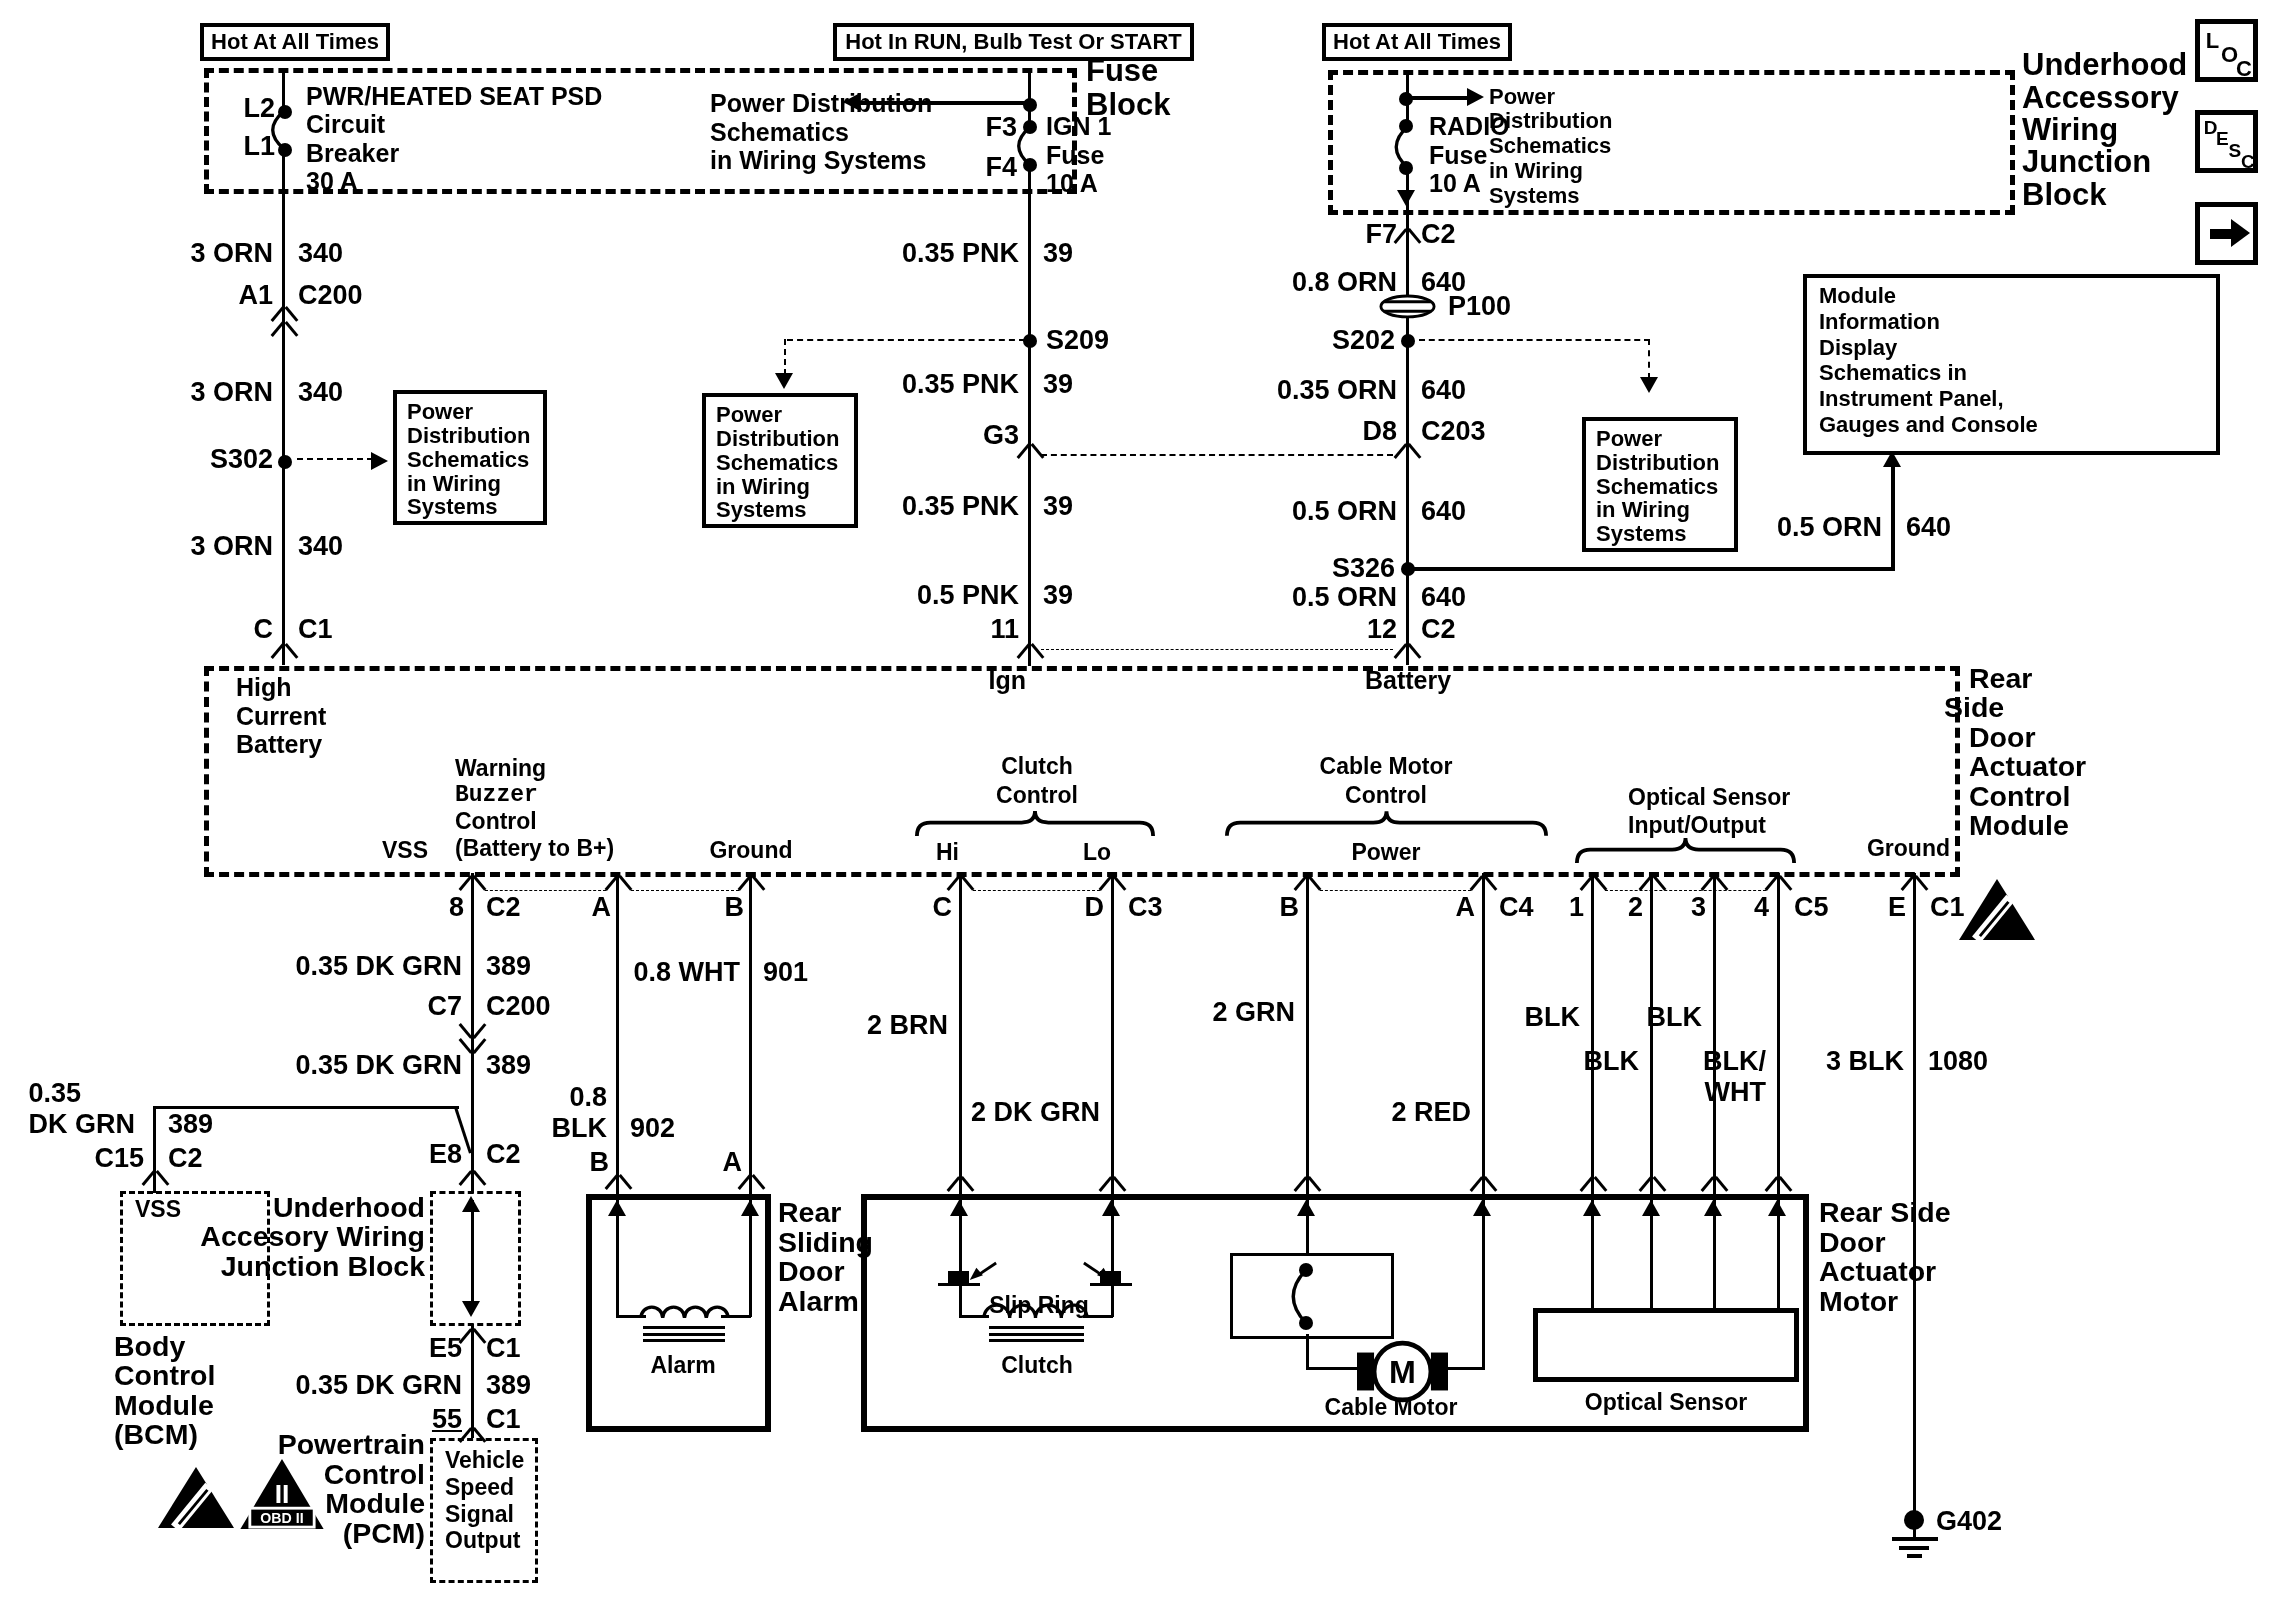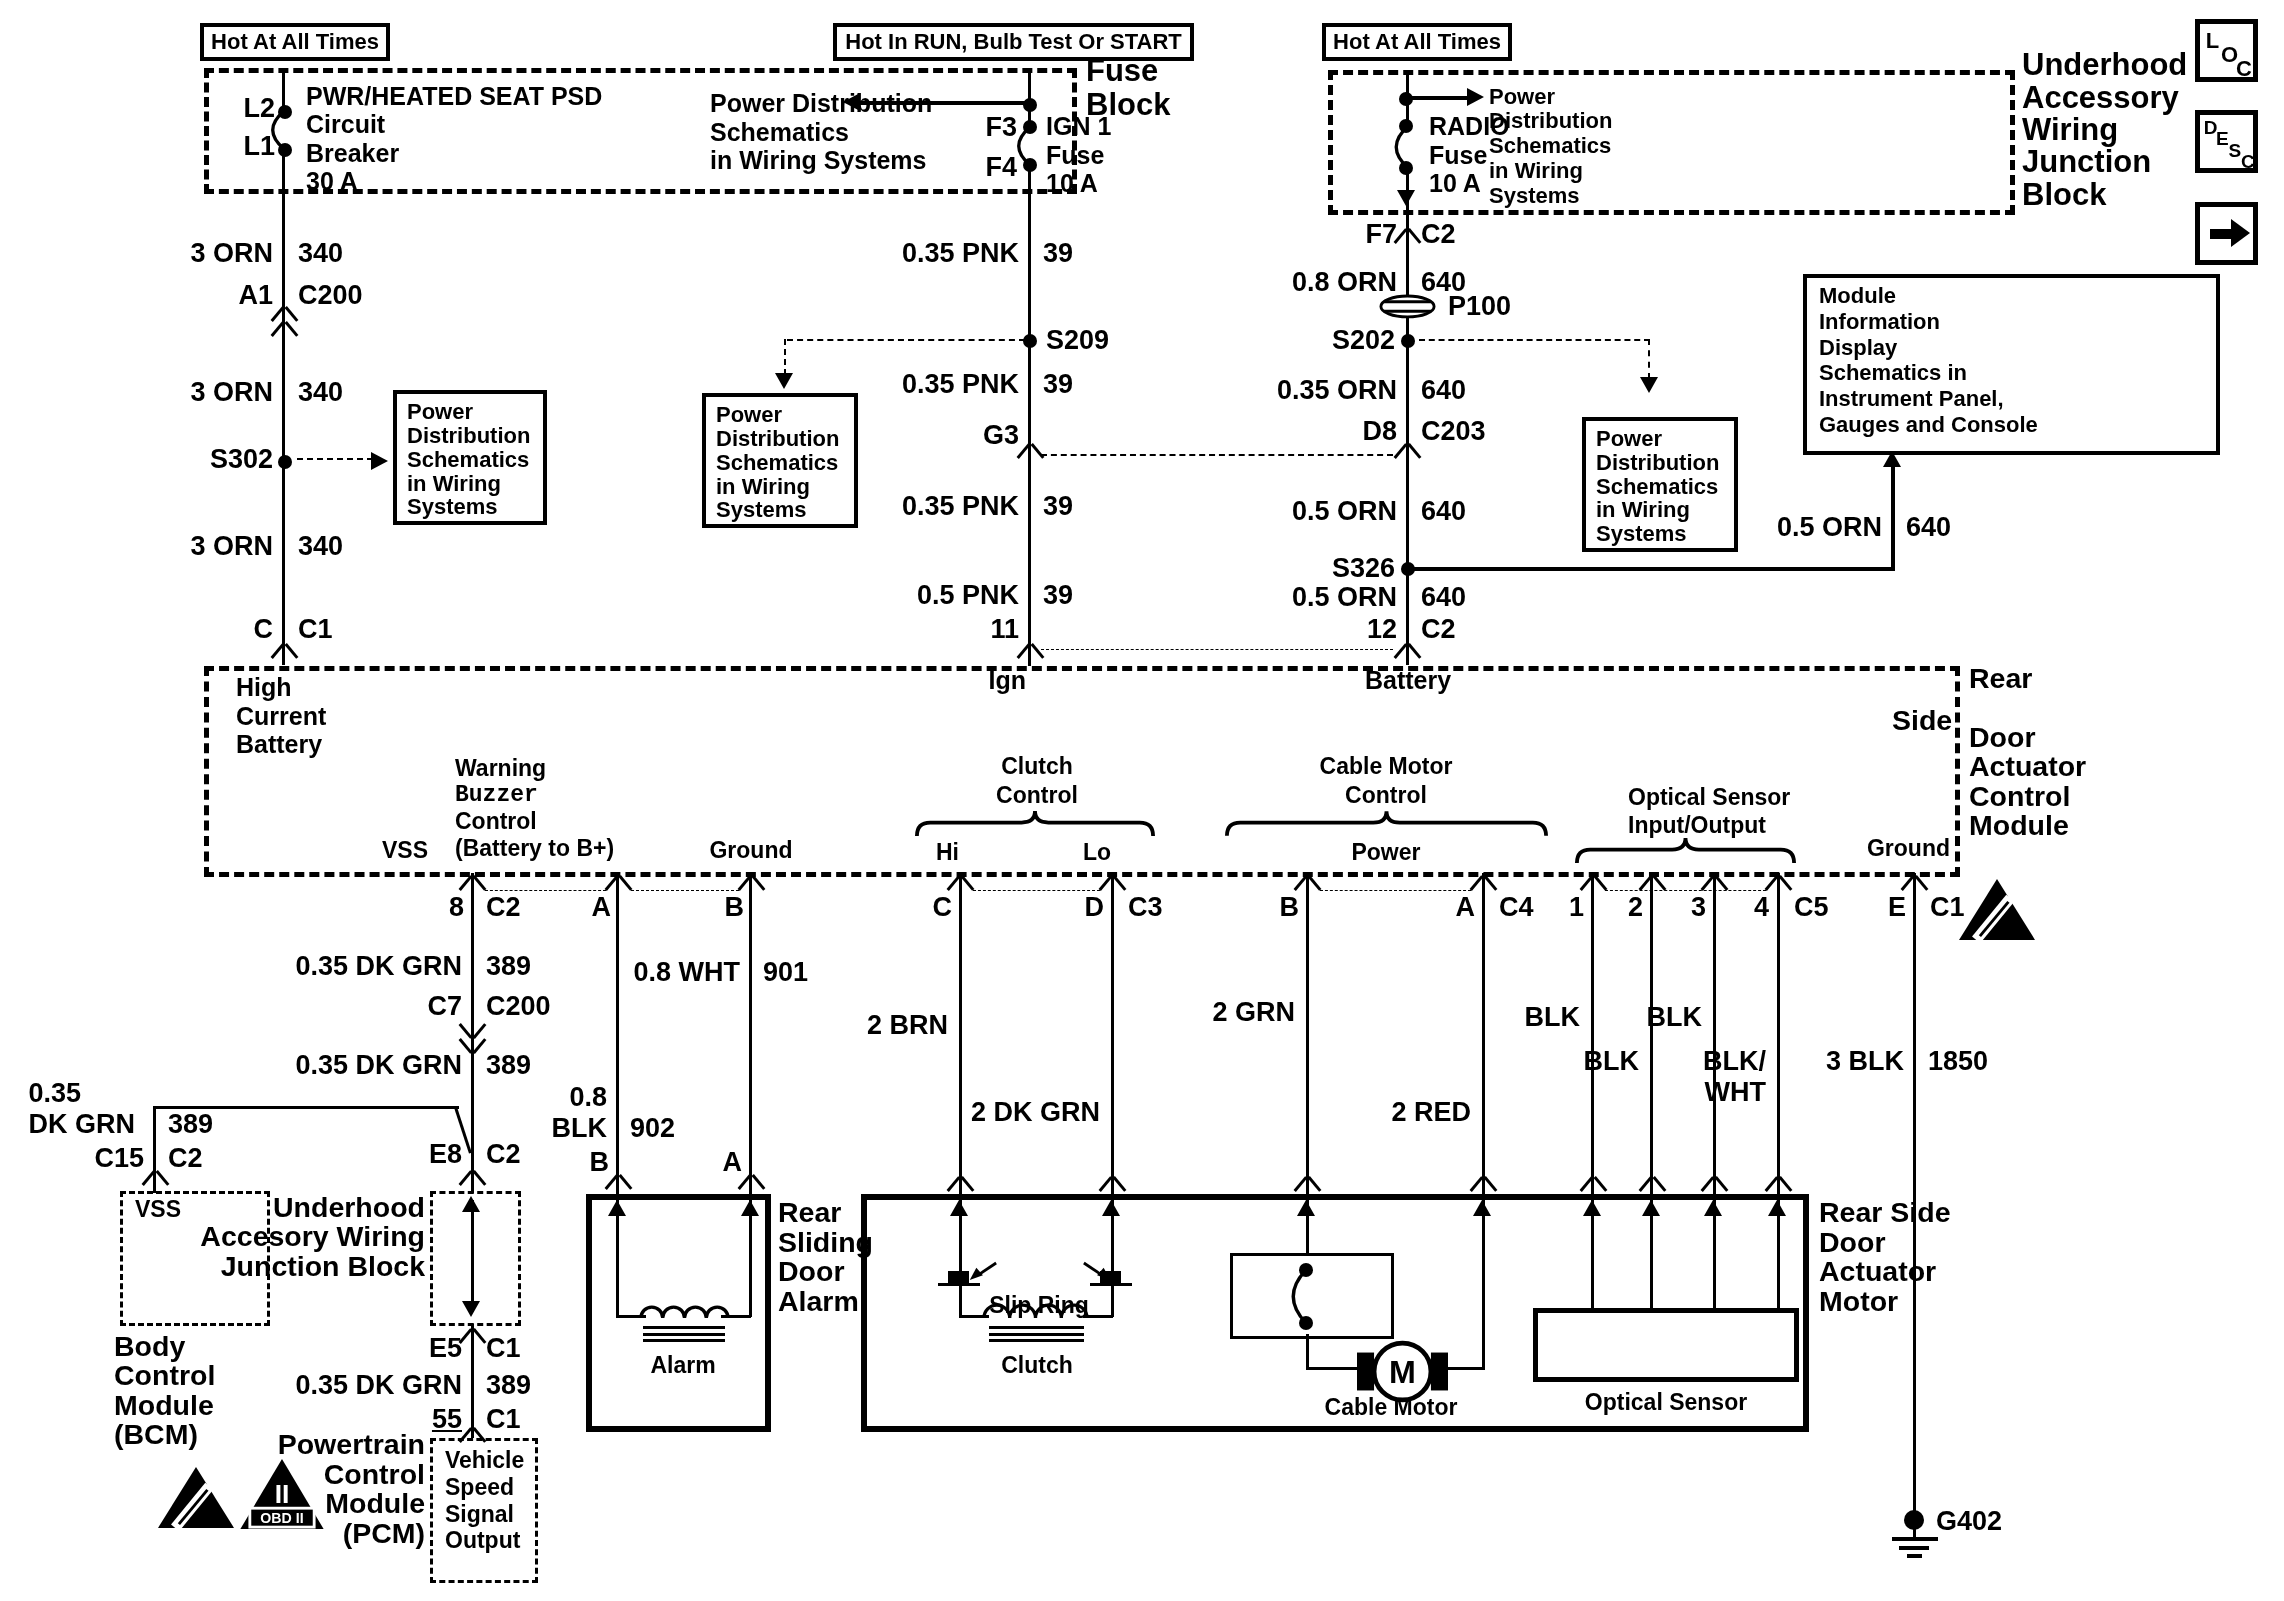--- a/index.html
+++ b/index.html
@@ -220,21 +220,21 @@
   <div class="bx" style="left:1819px;top:388px;">Instrument Panel,</div>
   <div class="bx" style="left:1819px;top:414px;">Gauges and Console</div>
   <div class="L" style="right:888px;top:584px;">0.5 ORN</div>
   <div class="L" style="left:1421px;top:584px;">640</div>
   <div class="L" style="right:888px;top:616px;">12</div>
   <div class="L" style="left:1421px;top:616px;">C2</div>
   <div class="cvu" style="left:1395px;top:643px;"></div>
 
   <div class="db" style="left:204px;top:666px;width:1756px;height:211px;"></div>
   <div class="M" style="left:1969px;top:664px;">Rear</div>
-  <div class="M" style="left:1892px;top:693px;margin-top:13px;">Side</div>
+  <div class="M" style="left:1944px;top:693px;">Side</div>
   <div class="M" style="left:1969px;top:723px;">Door</div>
   <div class="M" style="left:1969px;top:752px;">Actuator</div>
   <div class="M" style="left:1969px;top:782px;">Control</div>
   <div class="M" style="left:1969px;top:811px;">Module</div>
   <svg style="left:1959px;top:879px;" width="76" height="61" viewBox="0 0 80 64">
       <polygon points="40,0 80,64 0,64" fill="#000"></polygon>
       <path d="M18,64 L54,20" stroke="#fff" stroke-width="11"></path>
       <path d="M22,60 L52,24" stroke="#000" stroke-width="3"></path>
     </svg>
   <div class="T" style="left:236px;top:675px;">High</div>
@@ -487,21 +487,21 @@
   <div class="ahu" style="left:1704px;top:1200px;"></div>
   <div class="ahu" style="left:1768px;top:1200px;"></div>
   <div class="bar" style="left:1591px;top:1200px;width:2.9px;height:109px;"></div>
   <div class="bar" style="left:1650px;top:1200px;width:2.9px;height:109px;"></div>
   <div class="bar" style="left:1713px;top:1200px;width:2.9px;height:109px;"></div>
   <div class="bar" style="left:1777px;top:1200px;width:2.9px;height:109px;"></div>
   <div class="sb6" style="left:1533px;top:1308px;width:266px;height:74px;"></div>
   <div class="S ctr" style="left:1666px;top:1391px;">Optical Sensor</div>
 
   <div class="L" style="right:381px;top:1048px;">3 BLK</div>
-  <div class="L" style="left:1928px;top:1048px;">1850</div>
+  <div class="L" style="left:1928px;top:1048px;">1080</div>
   <div class="dot" style="left:1904px;top:1510px;width:20px;height:20px;"></div>
   <div class="bar" style="left:1913px;top:1526px;width:2.9px;height:11.4px;"></div>
   <div class="bar" style="left:1892px;top:1537px;width:46px;height:3.8px;"></div>
   <div class="bar" style="left:1899px;top:1546px;width:30px;height:3.8px;"></div>
   <div class="bar" style="left:1907px;top:1554px;width:15px;height:3.8px;"></div>
   <div class="L" style="left:1936px;top:1508px;">G402</div>
 
 </div>
 
 

